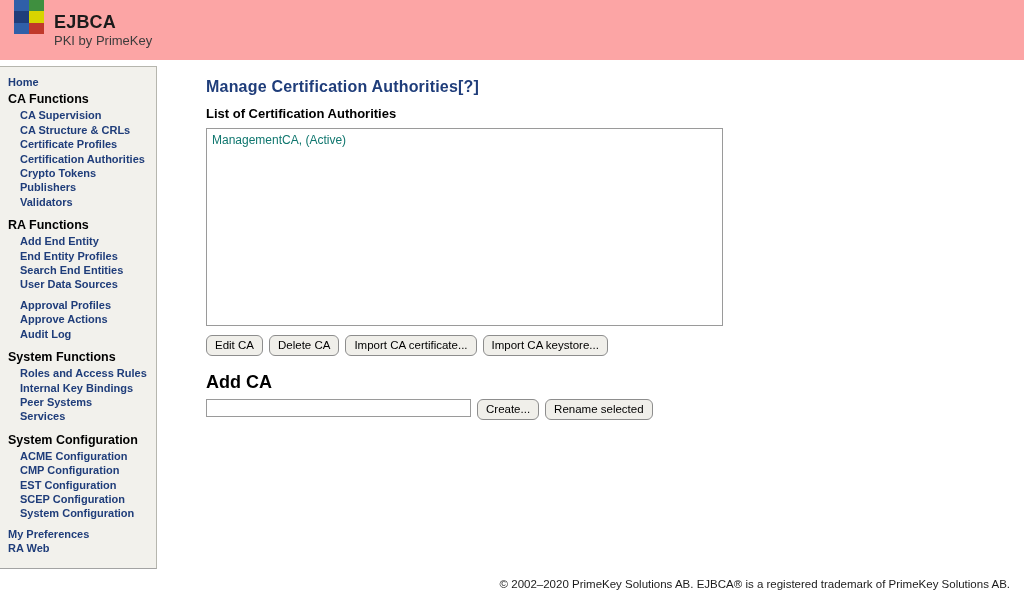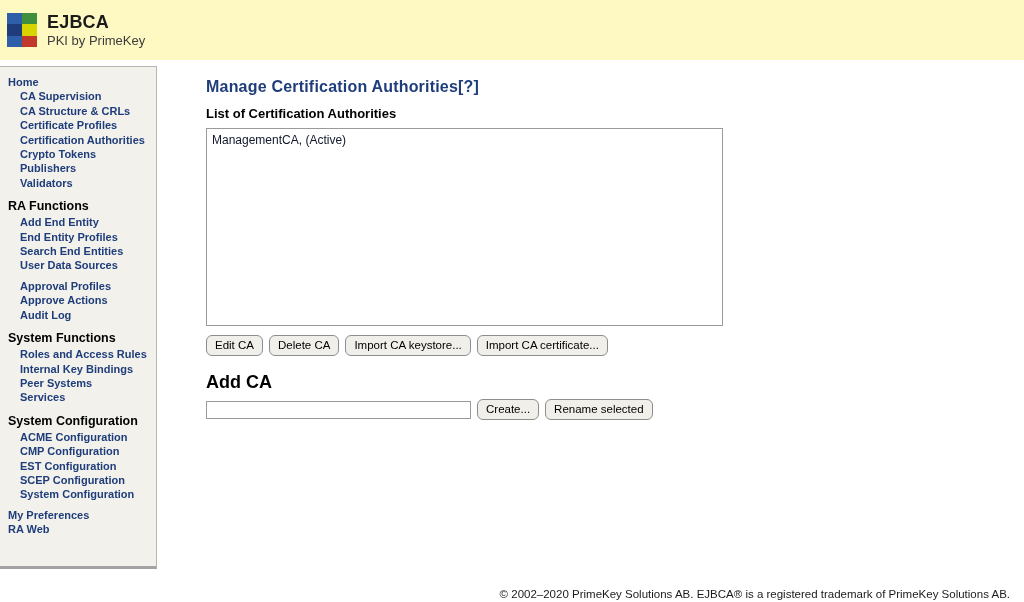--- a/index.html
+++ b/index.html
@@ -14,23 +14,22 @@
     font-size: 12px;
     color: #000000;
     overflow: hidden;
     position: relative;
   }
 
   
   #header {
     height: 60px;
     display: flex;
-    align-items: center;
-    padding-left: 7px;
-    background: #fef9c3;
+    padding-left: 14px;
+    background: #fca5a5;
   }
   #logo-mark {
     width: 30px;
     height: 34px;
     display: flex;
     flex-direction: column;
     margin-right: 10px;
   }
   .logo-row {
     display: flex;
@@ -58,21 +57,21 @@
   
   #sidebar {
     position: absolute;
     top: 66px;
     left: 0;
     width: 157px;
     height: 503px;
     background: #f2f1ec;
     border-right: 1px solid #b6b6ae;
     border-top: 1px solid #b6b6ae;
-    border-bottom: 3px solid #a3a3a3;
+    border-bottom: 1px solid #a3a3a3;
     box-sizing: border-box;
     padding-top: 8px;
     overflow: hidden;
   }
   .nav-group-title {
     font-weight: bold;
     font-size: 12.5px;
     color: #000000;
     padding: 3px 0 2px 8px;
   }
@@ -120,21 +119,21 @@
     width: 517px;
     height: 198px;
     border: 1px solid #9a9a9a;
     background: #ffffff;
     box-sizing: border-box;
     padding: 4px 5px;
     overflow: auto;
   }
   .ca-list-item {
     font-size: 12px;
-    color: #0f172a;
+    color: #0f766e;
     line-height: 15px;
     padding: 0;
   }
   .button-row {
     margin-top: 9px;
     display: flex;
     gap: 6px;
   }
   .btn {
     font-family: "Liberation Sans", sans-serif;
@@ -148,39 +147,38 @@
     cursor: pointer;
   }
   #add-ca-title {
     font-size: 18px;
     font-weight: bold;
     margin: 16px 0 6px 0;
   }
   #add-ca-row {
     display: flex;
     gap: 6px;
-    align-items: center;
   }
   #add-ca-input {
     width: 265px;
     height: 18px;
     border: 1px solid #9a9a9a;
     background: #ffffff;
     font-family: "Liberation Sans", sans-serif;
     font-size: 11.5px;
     padding: 1px 3px;
     box-sizing: border-box;
   }
 
   
   #footer {
     position: absolute;
     left: 0;
     right: 0;
-    bottom: 2px;
+    bottom: 12px;
     text-align: right;
     padding-right: 14px;
     font-size: 11.5px;
     color: #1b1b1b;
   }
 </style>
 </head>
 <body>
 
 <div id="header">
@@ -201,20 +199,21 @@
   <div id="logo-text">
     <div id="brand-title">EJBCA</div>
     <div id="brand-subtitle">PKI by PrimeKey</div>
   </div>
 </div>
 
 <div id="sidebar">
 
   <a class="nav-link flush" href="#">Home</a>
 
+  <div class="nav-group-title">CA Functions</div>
   <a class="nav-link" href="#">CA Supervision</a>
   <a class="nav-link" href="#">CA Structure &amp; CRLs</a>
   <a class="nav-link" href="#">Certificate Profiles</a>
   <a class="nav-link" href="#">Certification Authorities</a>
   <a class="nav-link" href="#">Crypto Tokens</a>
   <a class="nav-link" href="#">Publishers</a>
   <a class="nav-link" href="#">Validators</a>
 
   <div class="nav-spacer"></div>
   <div class="nav-group-title">RA Functions</div>
@@ -257,22 +256,22 @@
 
   <div class="section-title">List of Certification Authorities</div>
 
   <div id="ca-list">
     <div class="ca-list-item">ManagementCA, (Active)</div>
   </div>
 
   <div class="button-row">
     <button class="btn">Edit CA</button>
     <button class="btn">Delete CA</button>
+    <button class="btn">Import CA certificate...</button>
     <button class="btn">Import CA keystore...</button>
-    <button class="btn">Import CA certificate...</button>
   </div>
 
 
   <div id="add-ca-title">Add CA</div>
 
   <div id="add-ca-row">
     <input id="add-ca-input" type="text" value="" style="">
     <button class="btn">Create...</button>
     <button class="btn">Rename selected</button>
   </div>

